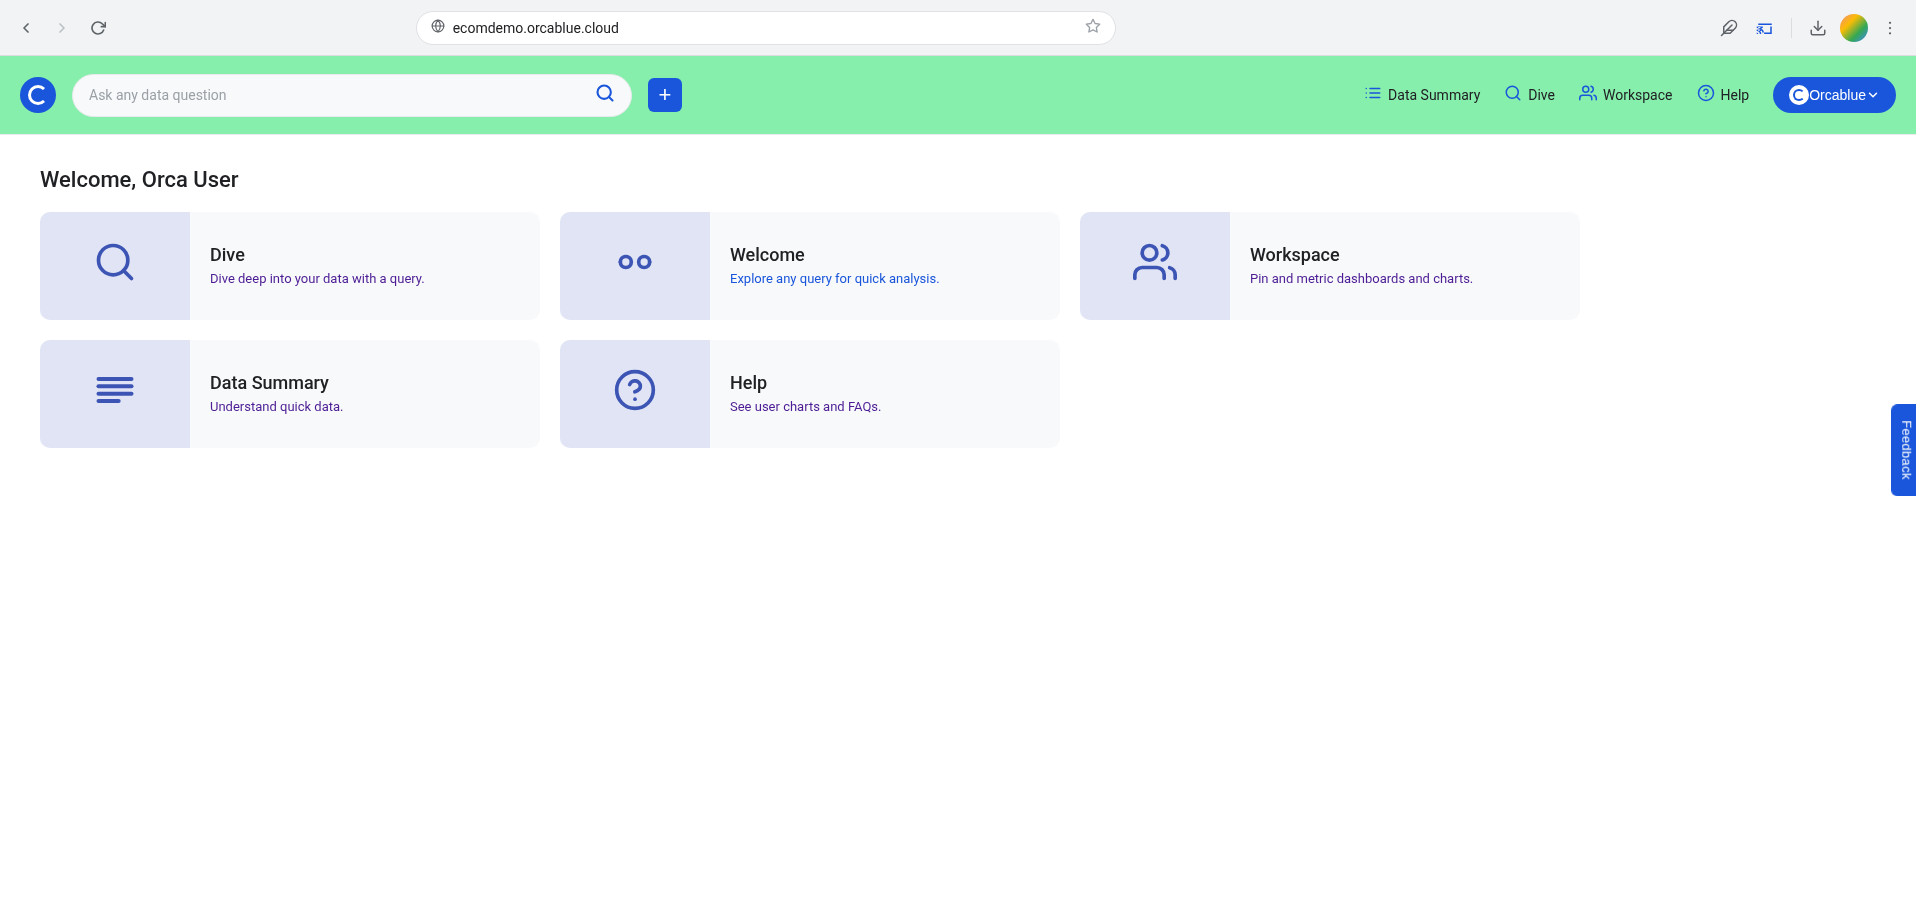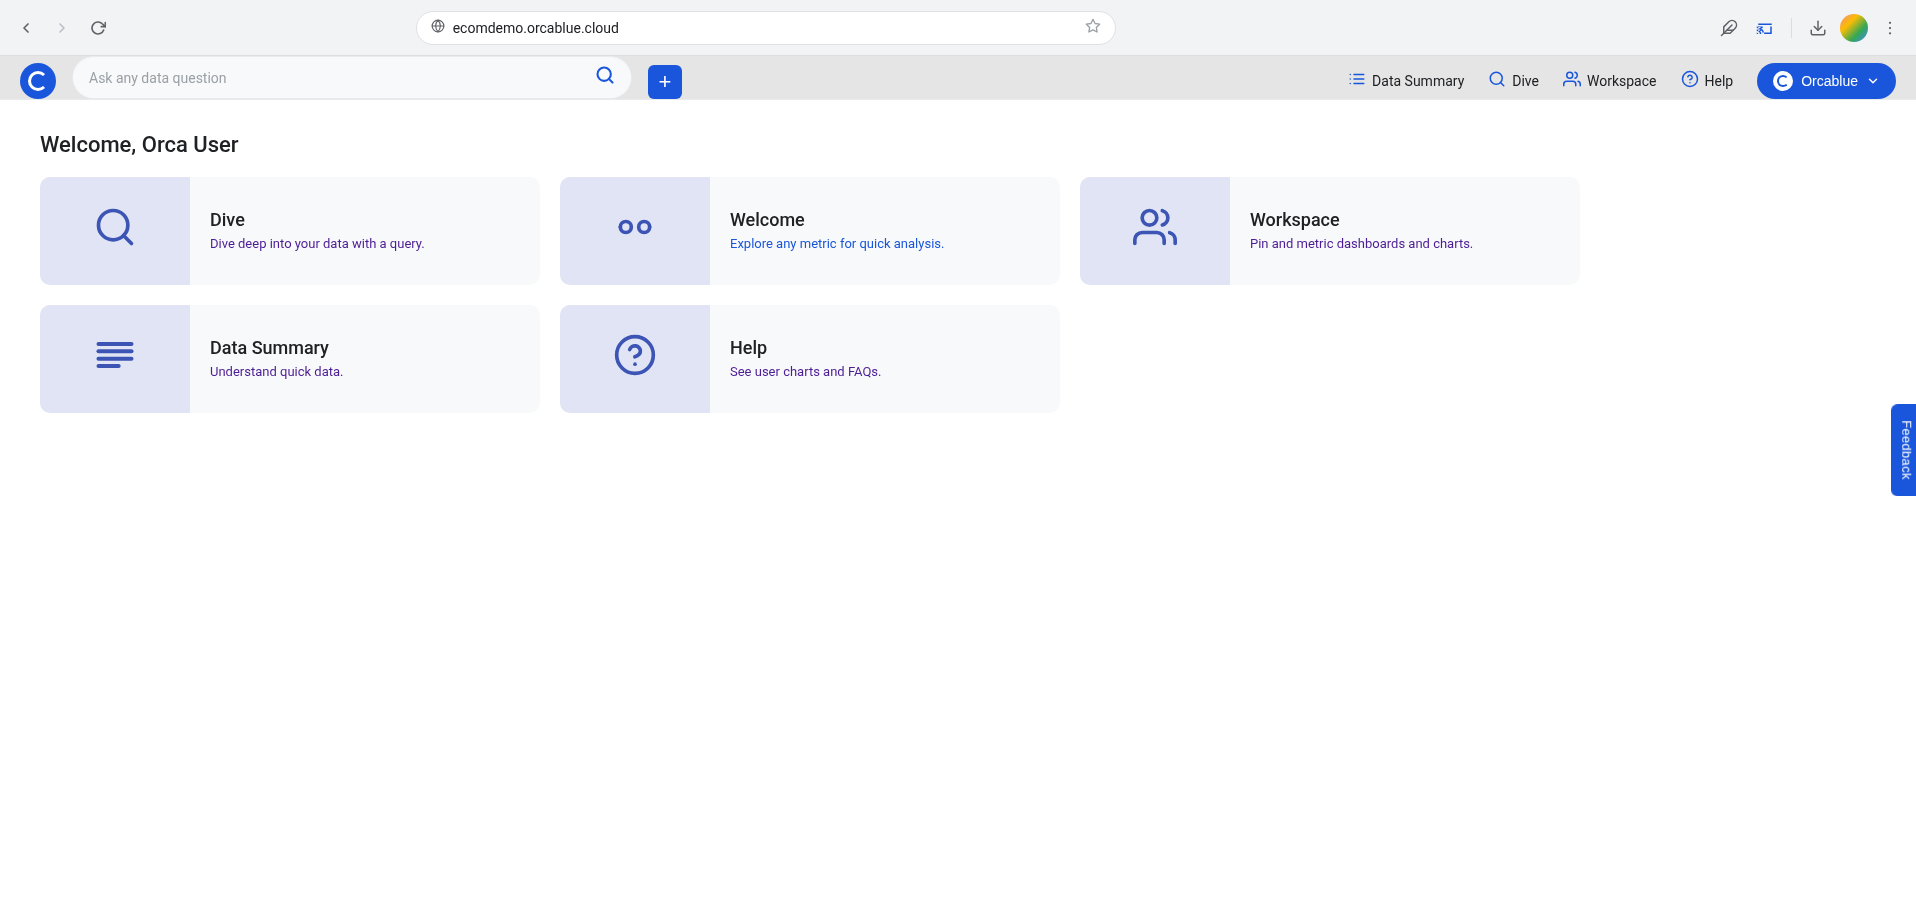--- a/index.html
+++ b/index.html
@@ -54,26 +54,26 @@
     .browser-divider { width: 1px; height: 20px; background: #dadce0; margin: 0 4px; }
     .profile-avatar {
       width: 28px; height: 28px;
       border-radius: 50%;
       background: linear-gradient(135deg, #f28b82, #fbbc04, #34a853, #4285f4);
       cursor: pointer;
     }
 
     
     .app-header {
-      background: #e5e5e5;
+      background: #86efac;
       border-bottom: 1px solid #e8eaed;
       padding: 0 20px;
-      height: 44px;
-      display: flex;
-      align-items: flex-end;
+      height: 79px;
+      display: flex;
+      align-items: center;
       gap: 16px;
     }
     .app-logo {
       width: 36px; height: 36px;
       background: #1a56db;
       border-radius: 50%;
       display: flex; align-items: center; justify-content: center;
       flex-shrink: 0;
     }
     .app-logo-inner {
@@ -111,21 +111,21 @@
     .nav-item {
       display: flex; align-items: center; gap: 6px;
       color: #202124;
       font-size: 14px;
       cursor: pointer;
       text-decoration: none;
       padding: 4px 0;
     }
     .nav-icon { font-size: 18px; color: #1a56db; }
     .orcablue-btn {
-      display: flex; align-items: center; gap: 8px;
+      display: flex; align-items: center; 
       background: #1a56db;
       color: #fff;
       border: none;
       border-radius: 24px;
       padding: 8px 16px;
       font-size: 14px;
       cursor: pointer;
       font-weight: 500;
     }
     .orcablue-logo { width: 20px; height: 20px; background: #fff; border-radius: 50%; display: flex; align-items: center; justify-content: center; }
@@ -360,21 +360,21 @@
         <span class="card-icon">
           <svg width="44" height="44" viewBox="0 0 24 24" fill="none" stroke="#3c54b4" stroke-width="2" stroke-linecap="round" stroke-linejoin="round">
               <circle cx="7" cy="12" r="3"></circle>
               <circle cx="17" cy="12" r="3"></circle>
               <path d="M4 12h0M20 12h0"></path>
             </svg>
         </span>
       </div>
       <div class="card-text">
         <div class="card-title">Welcome</div>
-        <div class="card-desc blue">Explore any metric for quick analysis.</div>
+        <div class="card-desc blue">Explore any query for quick analysis.</div>
       </div>
     </div>
 
     <div class="card">
       <div class="card-icon-area">
         <span class="card-icon">
           <svg width="44" height="44" viewBox="0 0 24 24" fill="none" stroke="#3c54b4" stroke-width="2" stroke-linecap="round" stroke-linejoin="round">
               <path d="M17 21v-2a4 4 0 0 0-4-4H5a4 4 0 0 0-4 4v2"></path>
               <circle cx="9" cy="7" r="4"></circle>
               <path d="M23 21v-2a4 4 0 0 0-3-3.87"></path>

